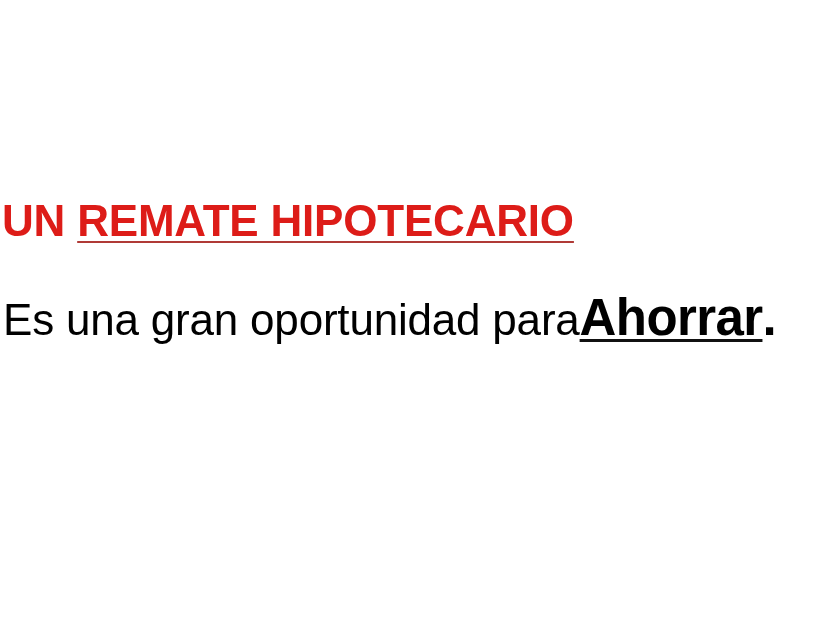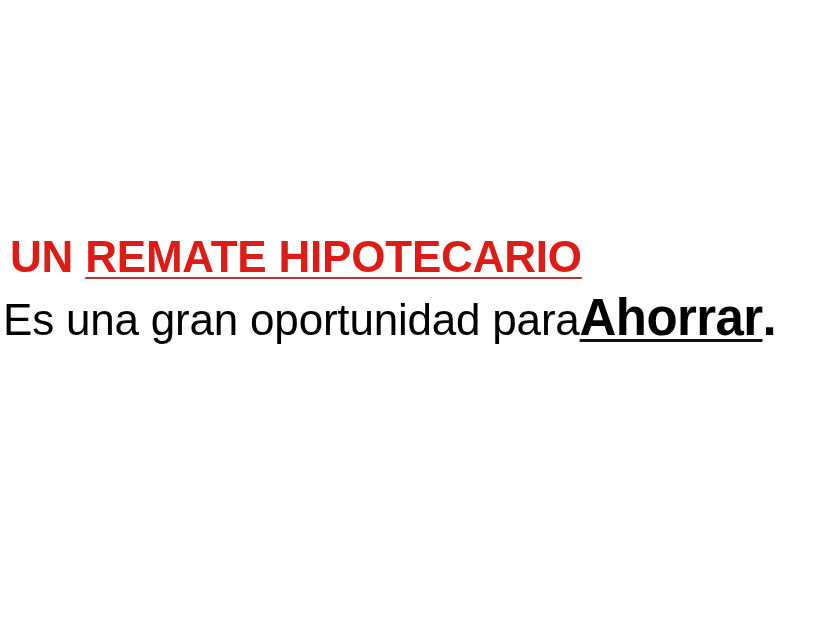--- a/index.html
+++ b/index.html
@@ -20,30 +20,29 @@
     left: 0;
     top: 0;
     width: 840px;
     height: 630px;
     background: #ffffff;
   }
 
   
   .headline {
     position: absolute;
-    left: 10px;
+    left: 2px;
     top: 197px;
     white-space: nowrap;
     font-family: "Liberation Sans", sans-serif;
     font-weight: bold;
     font-size: 44px;
     line-height: 48px;
     letter-spacing: -0.2px;
     color: #dd1c18;
-    margin-top: 36px;
   }
   .headline .plain {
     text-decoration: none;
   }
   .headline .underlined {
     text-decoration: underline;
     text-decoration-thickness: 2px;
     text-underline-offset: 5px;
     text-decoration-color: #b03a36;
   }

